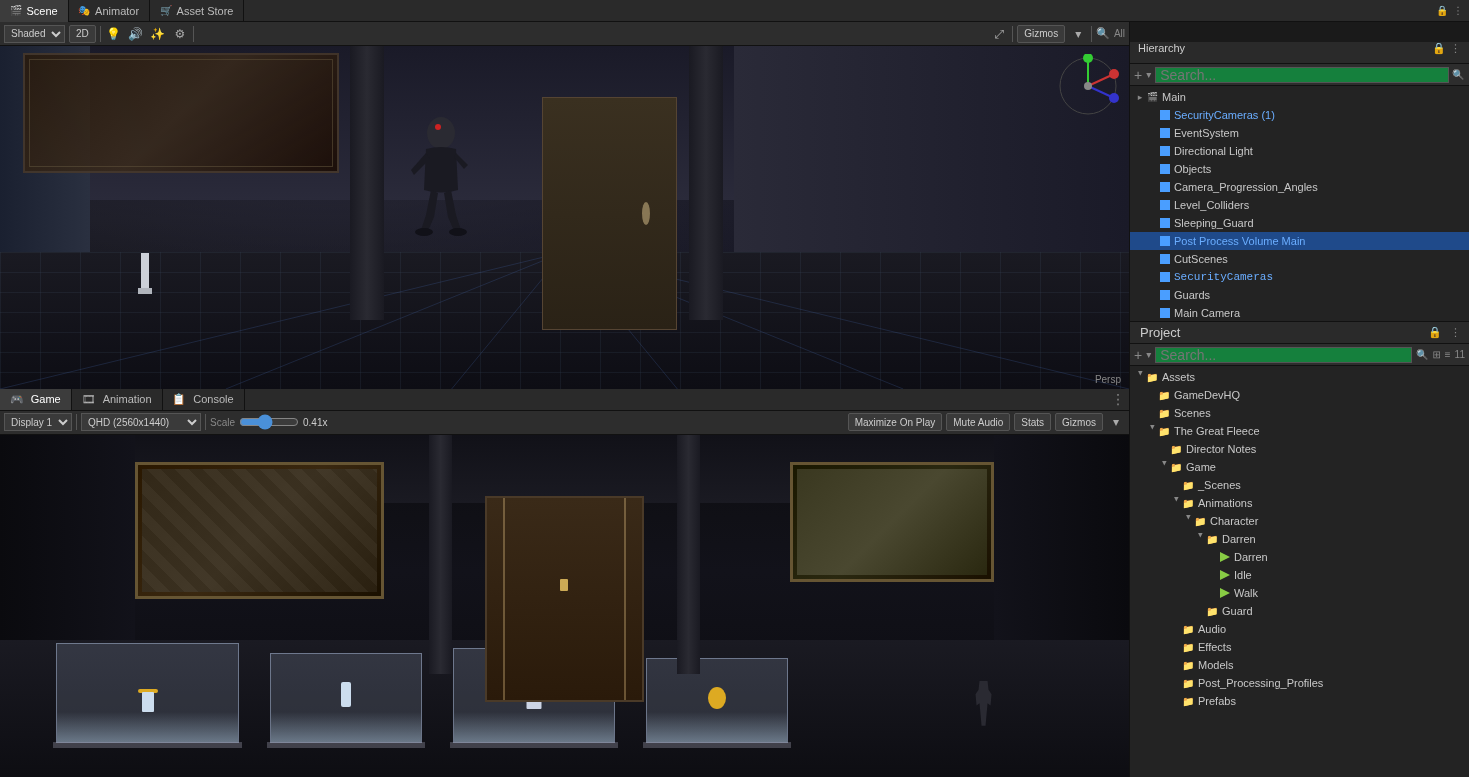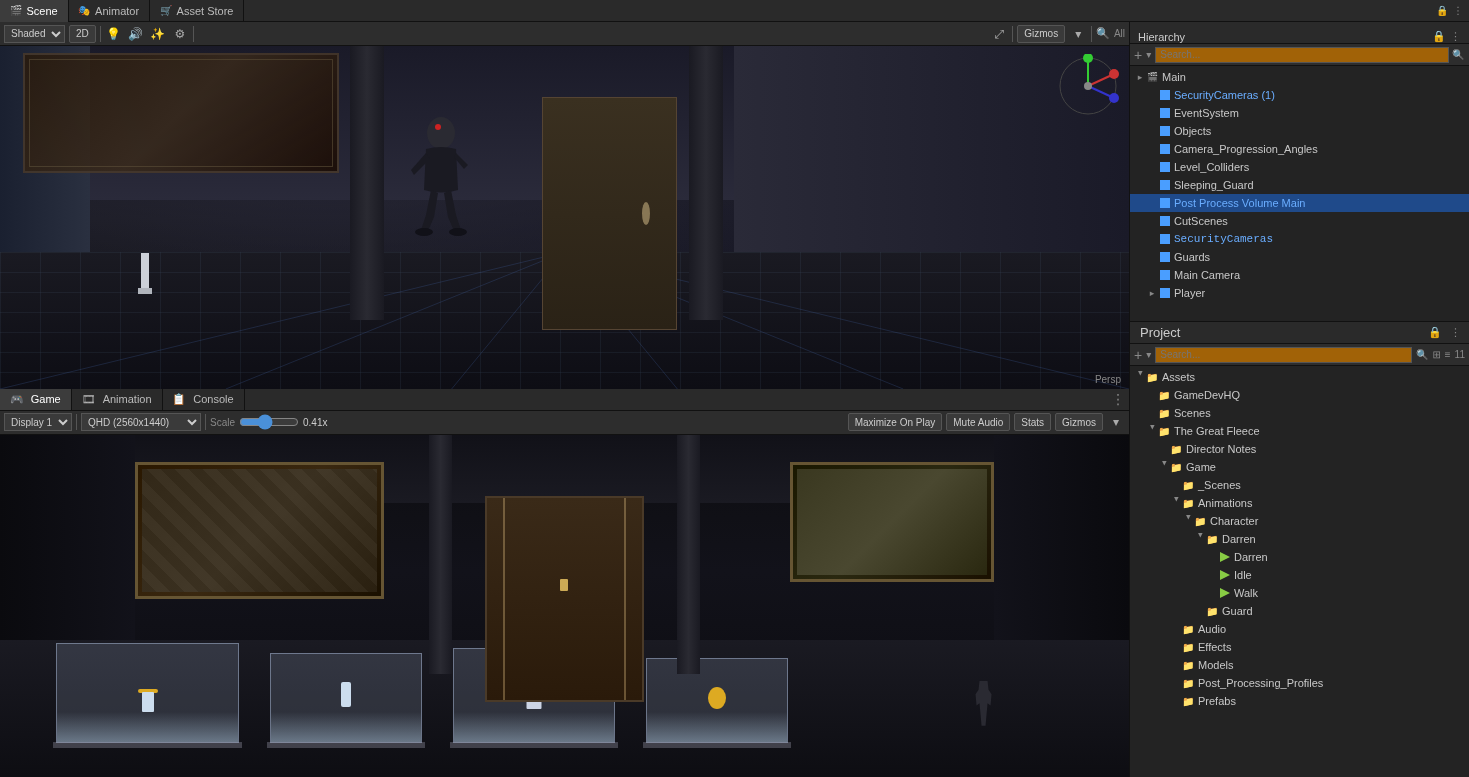--- a/index.html
+++ b/index.html
@@ -32,27 +32,27 @@
     .scene-viewport { position: relative; flex: 1; background: #1a1a1a; overflow: hidden; }
     .game-tabs { display: flex; background: #2a2a2a; height: 22px; align-items: center; border-bottom: 1px solid #111; flex-shrink: 0; }
     .game-toolbar { display: flex; align-items: center; background: #2d2d2d; height: 24px; padding: 0 4px; gap: 4px; border-bottom: 1px solid #111; flex-shrink: 0; }
     .game-viewport { flex: 1; background: #1a1a1a; position: relative; overflow: hidden; }
 
     
     .right-panel { width: 340px; display: flex; flex-direction: column; border-left: 1px solid #111; flex-shrink: 0; }
 
     
     .hierarchy-section { height: 300px; display: flex; flex-direction: column; border-bottom: 1px solid #111; }
-    .panel-header { display: flex; align-items: flex-end; background: #2a2a2a; height: 22px; padding: 0 8px; border-bottom: 1px solid #111; flex-shrink: 0; }
+    .panel-header { display: flex; align-items: flex-start; background: #2a2a2a; height: 22px; padding: 0 8px; border-bottom: 1px solid #111; flex-shrink: 0; margin-top: 20px; }
     .panel-title { font-size: 11px; color: #ccc; flex: 1; }
     .panel-actions { display: flex; gap: 4px; }
     .panel-action { color: #888; cursor: pointer; font-size: 11px; }
 
     .hierarchy-toolbar { display: flex; align-items: center; background: #2d2d2d; height: 22px; padding: 0 4px; gap: 4px; border-bottom: 1px solid #111; flex-shrink: 0; }
-    .search-box { flex: 1; background: #a16207; border: 1px solid #555; color: #ccc; font-size: 10px; height: 16px; padding: 0 4px; }
+    .search-box { flex: 1; background: #15803d; border: 1px solid #555; color: #ccc; font-size: 14px; height: 16px; padding: 0 4px; }
 
     .hierarchy-tree { flex: 1; overflow-y: auto; padding: 2px 0; background: #232323; }
     .tree-item { display: flex; align-items: center; padding: 1px 4px; cursor: pointer; height: 18px; }
     .tree-item.selected { background: #1f4a8a; }
     .tree-arrow { width: 12px; height: 12px; display: inline-flex; align-items: center; justify-content: center; color: #888; font-size: 9px; flex-shrink: 0; }
     .tree-icon { width: 14px; height: 14px; display: inline-flex; align-items: center; justify-content: center; margin-right: 2px; flex-shrink: 0; }
     .folder-icon { color: #e8c44a; font-size: 10px; }
     .tree-label { font-size: 11px; color: #c8c8c8; }
 
     
@@ -445,20 +445,28 @@
               <span style="width:10px;height:10px;background:#4a9eff;display:inline-block;"></span>
             </span>
     <span class="tree-label" style="color:#c8c8c8;">EventSystem</span>
   </div>
           <div class="tree-item">
     <span style="display:inline-block; width:12px;"></span>
     <span class="tree-arrow"></span>
     <span class="tree-icon">
               <span style="width:10px;height:10px;background:#4a9eff;display:inline-block;"></span>
             </span>
+    <span class="tree-label" style="color:#c8c8c8;">Directional Light</span>
+  </div>
+          <div class="tree-item">
+    <span style="display:inline-block; width:12px;"></span>
+    <span class="tree-arrow"></span>
+    <span class="tree-icon">
+              <span style="width:10px;height:10px;background:#4a9eff;display:inline-block;"></span>
+            </span>
     <span class="tree-label" style="color:#c8c8c8;">Objects</span>
   </div>
           <div class="tree-item">
     <span style="display:inline-block; width:12px;"></span>
     <span class="tree-arrow"></span>
     <span class="tree-icon">
               <span style="width:10px;height:10px;background:#4a9eff;display:inline-block;"></span>
             </span>
     <span class="tree-label" style="color:#c8c8c8;">Camera_Progression_Angles</span>
   </div>

